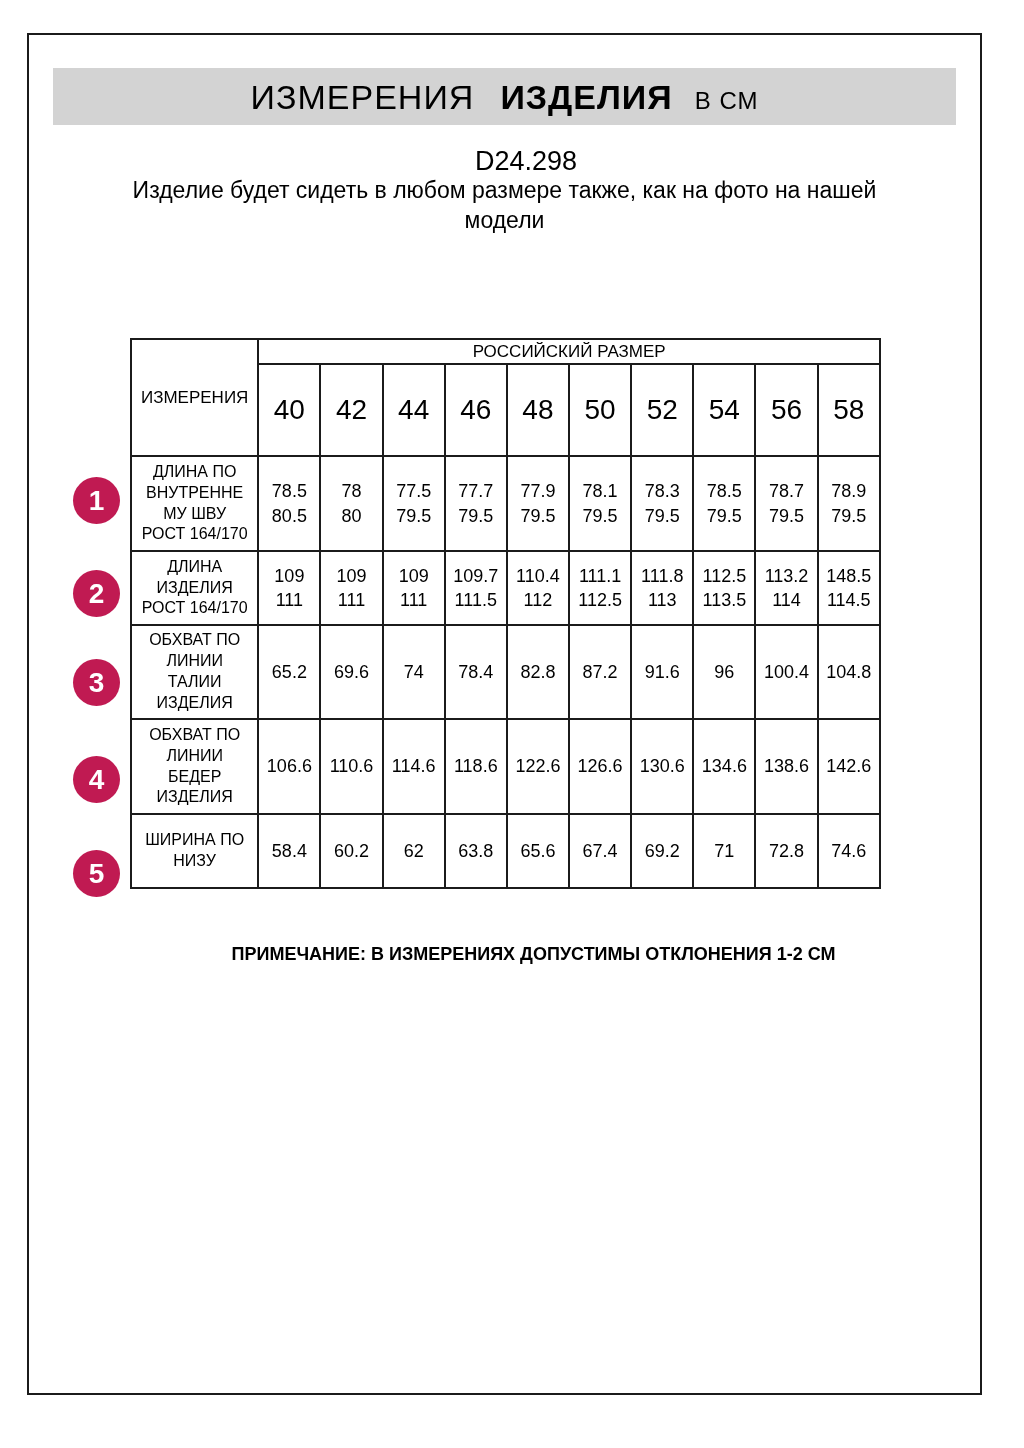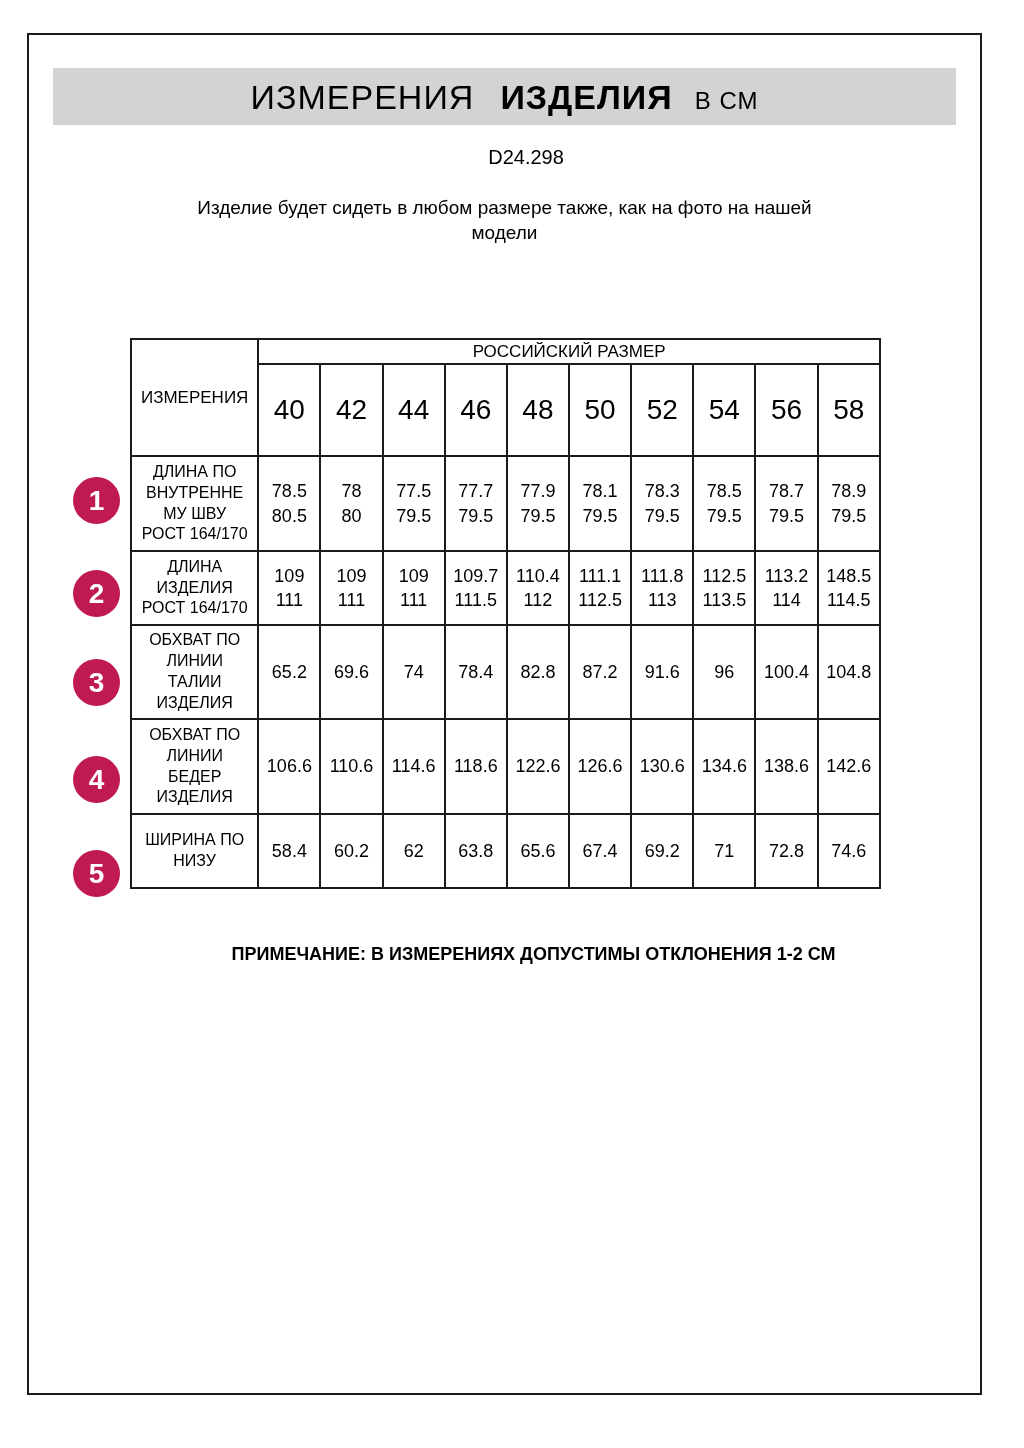--- a/index.html
+++ b/index.html
@@ -39,28 +39,28 @@
   }
   .banner .t3 {
     font-size: 24px; font-weight: 400; letter-spacing: 1px;
     margin-left: 22px;
   }
 
   .article {
     position: absolute;
     left: 27px; top: 146px; width: 998px;
     text-align: center;
-    font-size: 20px; font-weight: 400;
+    font-size: 27px; font-weight: 400;
   }
 
   .subtitle {
     position: absolute;
-    left: 27px; top: 196px; width: 955px;
-    text-align: center;
-    font-size: 19px; line-height: 1.3;
+    left: 27px; top: 176px; width: 955px;
+    text-align: center;
+    font-size: 23px; line-height: 1.3;
     white-space: pre-line;
   }
 
   table.size-table {
     position: absolute;
     left: 130px; top: 338px;
     border-collapse: collapse;
     table-layout: fixed;
     width: 751px;
   }

